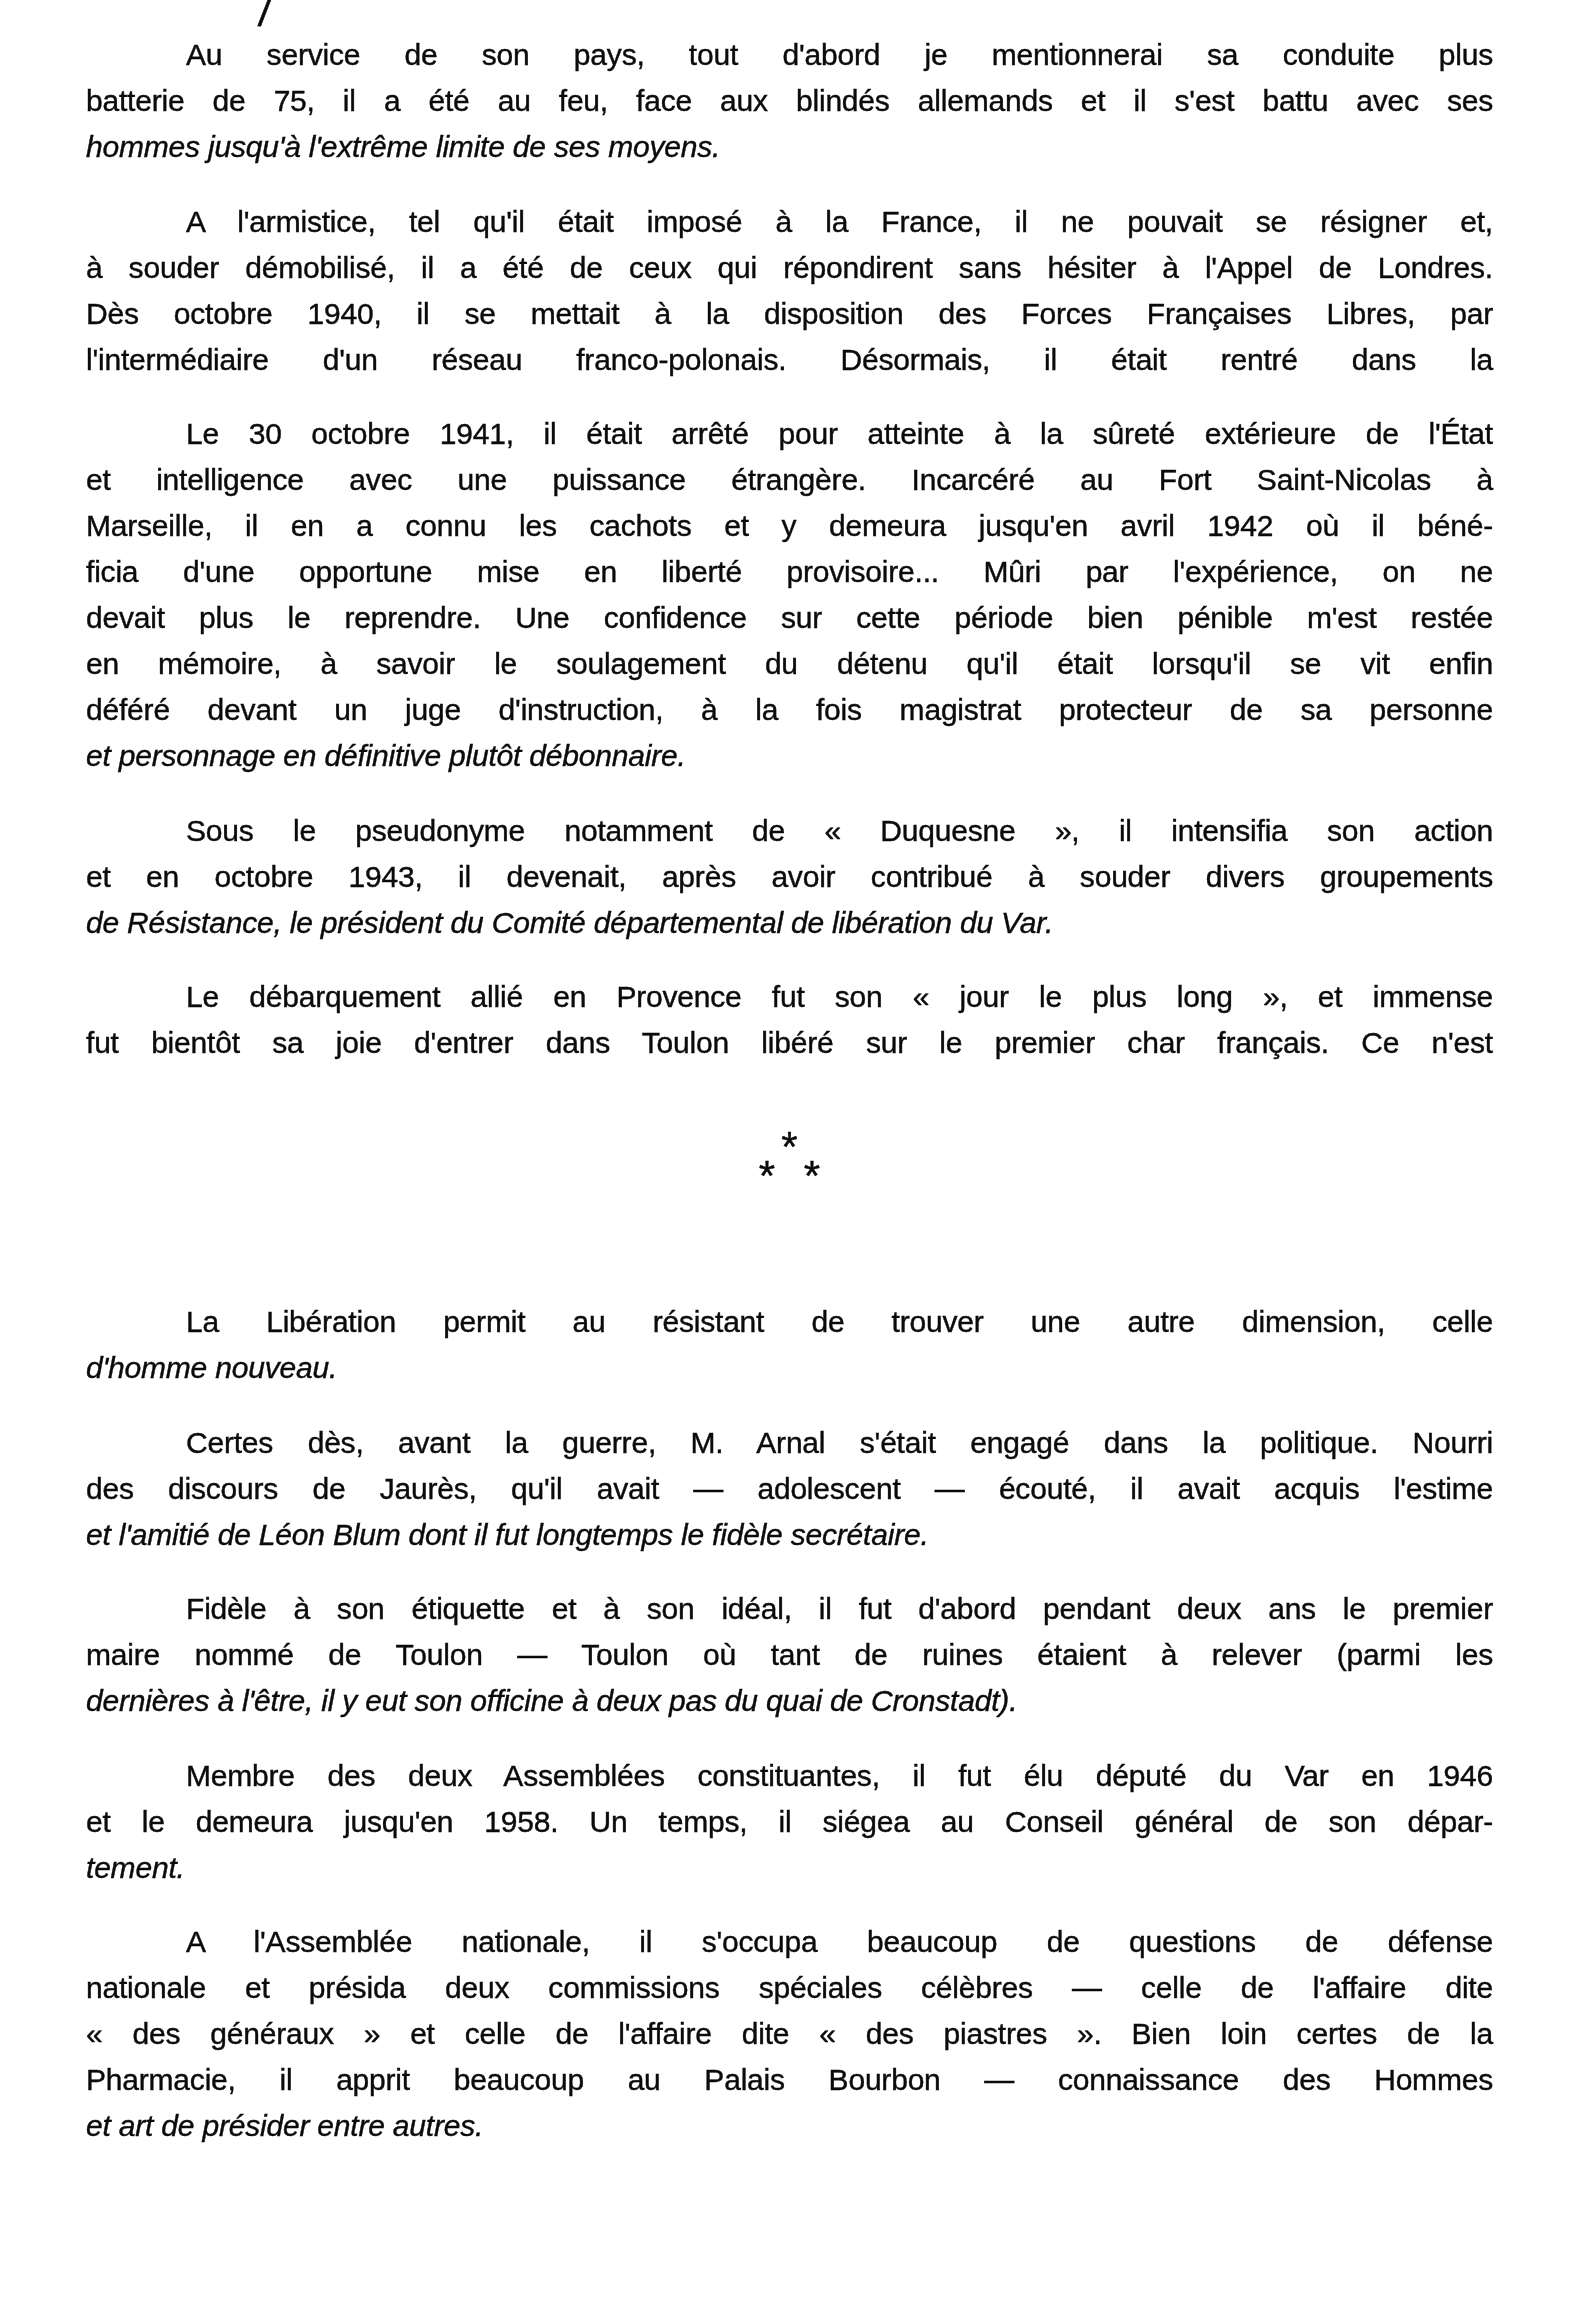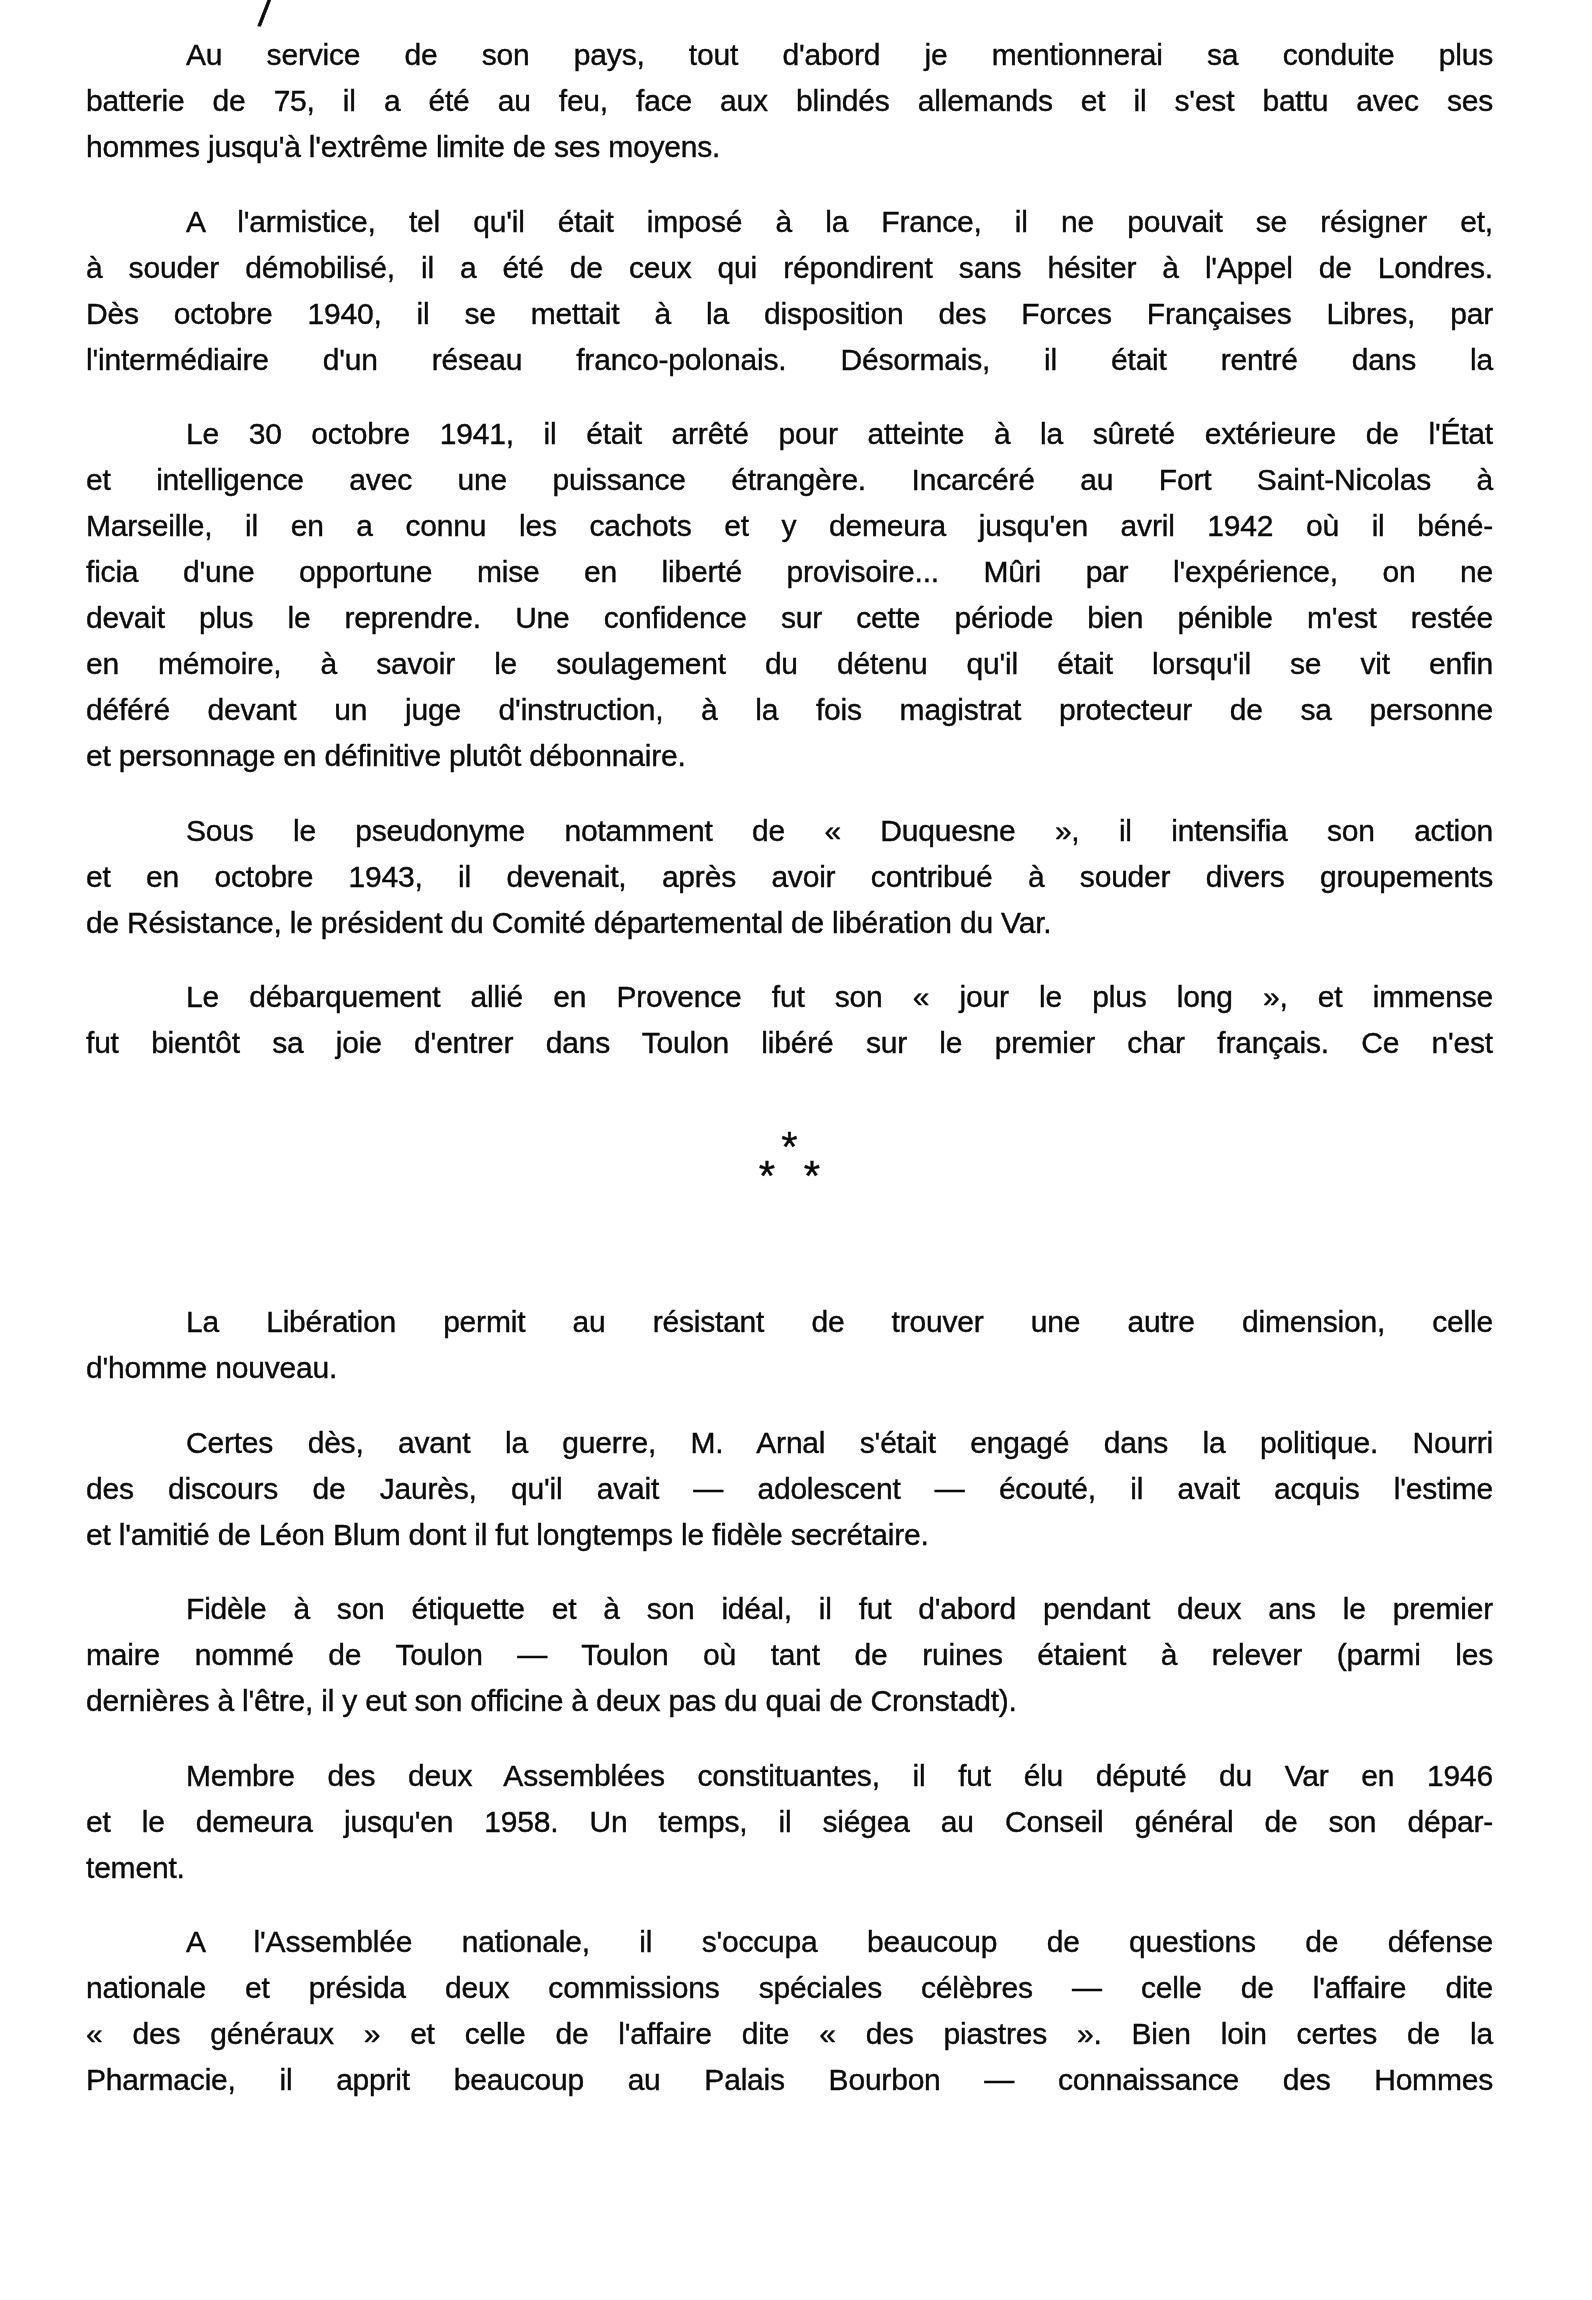--- a/index.html
+++ b/index.html
@@ -36,20 +36,21 @@
     text-align-last: justify;
     white-space: normal;
     hyphens: none;
   }
   .line.first {
     text-indent: 100px;
   }
   .line.last {
     text-align: left;
     text-align-last: auto;
+    font-style: italic;
   }
   .sep {
     margin: 67px 0 109px 0;
     text-align: center;
     font-size: 42px;
     letter-spacing: 0;
   }
   .sep .row {
     display: block;
     line-height: 28.5px;
@@ -141,18 +142,19 @@
       <span class="line first">Membre des deux Assemblées constituantes, il fut élu député du Var en 1946</span>
       <span class="line">et le demeura jusqu'en 1958. Un temps, il siégea au Conseil général de son dépar-</span>
       <span class="line last">tement.</span>
     </p>
 
     <p class="para">
       <span class="line first">A l'Assemblée nationale, il s'occupa beaucoup de questions de défense</span>
       <span class="line">nationale et présida deux commissions spéciales célèbres — celle de l'affaire dite</span>
       <span class="line">« des généraux » et celle de l'affaire dite « des piastres ». Bien loin certes de la</span>
       <span class="line">Pharmacie, il apprit beaucoup au Palais Bourbon — connaissance des Hommes</span>
+      <span class="line last">et art de présider entre autres.</span>
     </p>
 
   </div>
 
 </div>
 
 
 </body></html>

